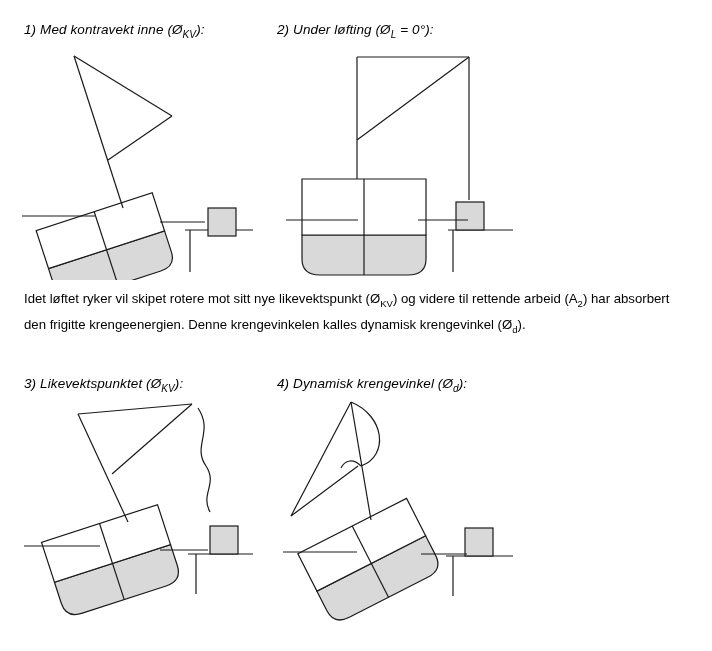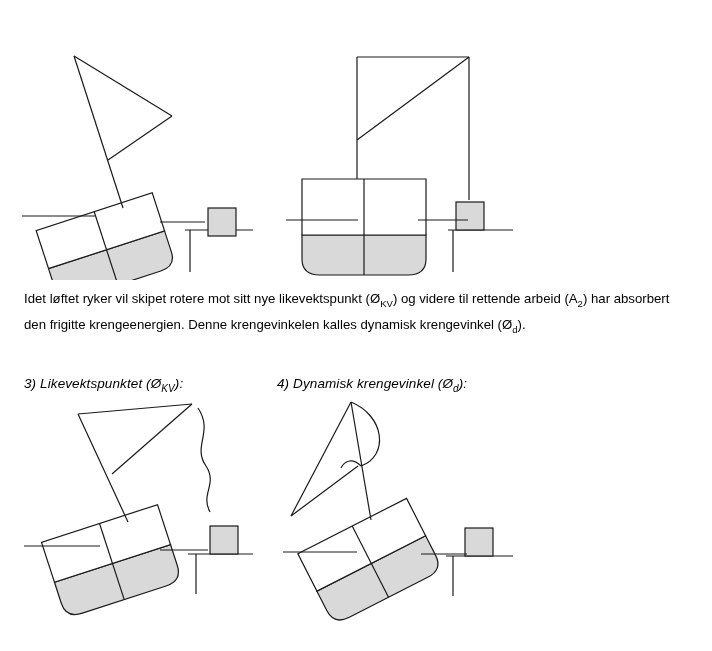--- a/index.html
+++ b/index.html
@@ -61,21 +61,29 @@
   .water  { fill: #d9d9d9; stroke: #1a1a1a; stroke-width: 1.2; }
   .ln     { stroke: #1a1a1a; stroke-width: 1.2; fill: none; }
   .box    { fill: #d9d9d9; stroke: #1a1a1a; stroke-width: 1.2; }
   .mast   { stroke: #1a1a1a; stroke-width: 1.2; fill: none; }
 </style>
 </head>
 <body>
 
 <div class="page">
 
-
+  <div class="caption cap1">
+    <span>1)</span>
+    <span>Med kontravekt inne (Ø</span><span class="sub">KV</span><span>):</span>
+  </div>
+
+  <div class="caption cap2">
+    <span>2)</span>
+    <span>Under løfting (Ø</span><span class="sub">L</span><span> = 0°):</span>
+  </div>
 
   <div class="caption cap3">
     <span>3)</span>
     <span>Likevektspunktet (Ø</span><span class="sub">KV</span><span>):</span>
   </div>
 
   <div class="caption cap4">
     <span>4)</span>
     <span>Dynamisk krengevinkel (Ø</span><span class="sub">d</span><span>):</span>
   </div>

